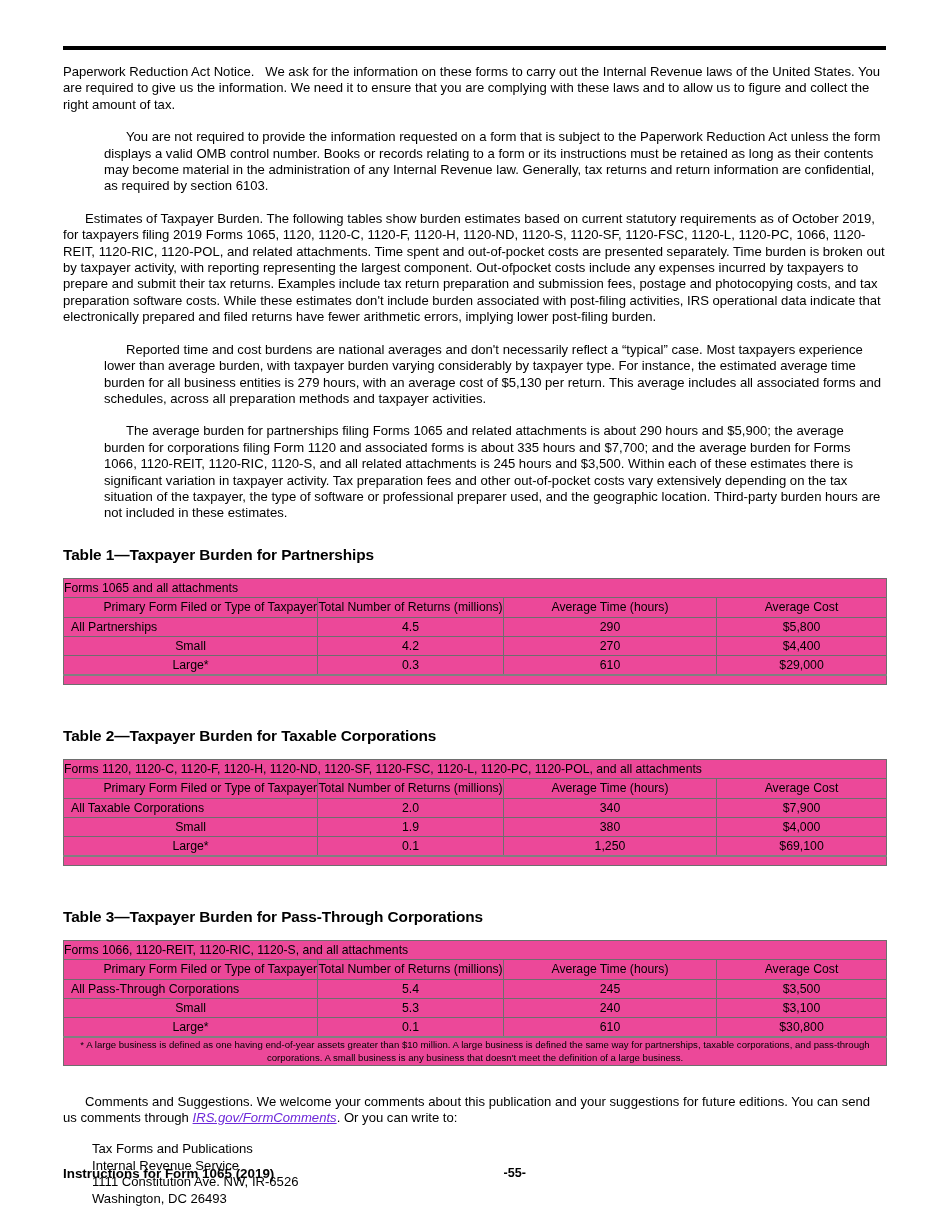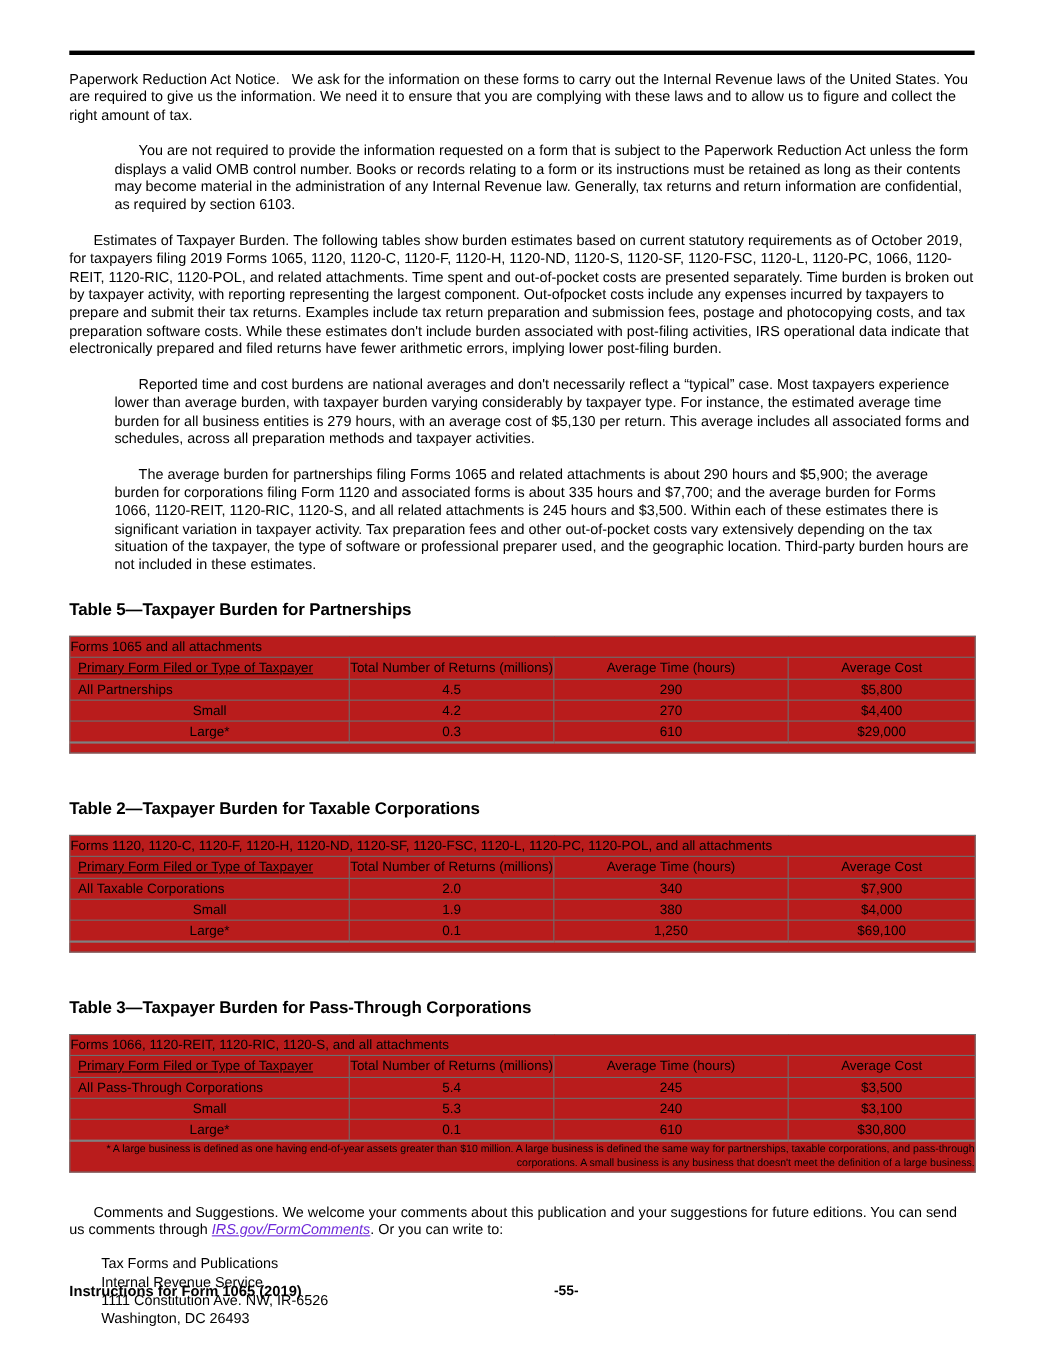--- a/index.html
+++ b/index.html
@@ -68,21 +68,21 @@
     margin: 0;
     padding: 0;
     letter-spacing: -0.1px;
   }
 
   
   table.burden {
     border-collapse: collapse;
     width: 823px;
     table-layout: fixed;
-    background: #b91c1c;
+    background: #ec4899;
   }
   table.burden td, table.burden th {
     border: 1px solid #6e6e6e;
     padding: 0;
     vertical-align: middle;
     font-weight: normal;
   }
   td.title-cell {
     font-size: 12.2px;
     font-weight: bold;
@@ -91,41 +91,40 @@
     border-bottom: 1px solid #9a9a9a;
   }
   td.hdr {
     font-size: 12.2px;
     font-weight: bold;
     height: 19px;
     text-align: center;
     border-bottom: 2px solid #808080;
   }
   td.hdr.left {
-    text-align: left;
+    text-align: right;
     padding-left: 7px;
-    text-decoration: underline;
   }
   td.cell {
     font-size: 12.3px;
     height: 18px;
     text-align: center;
   }
   td.cell.left {
     text-align: left;
     padding-left: 7px;
   }
   tr.row-last td {
     border-bottom: 2px solid #808080;
   }
   td.footnote {
     font-size: 9.6px;
     line-height: 13.4px;
     padding: 3px 8px 5px 7px;
-    text-align: right;
+    text-align: center;
     border-top: none;
     margin-left: 24px;
   }
   td.spacer {
     height: 8px;
     border-top: none;
     border-left: 1px solid #6e6e6e;
     border-right: 1px solid #6e6e6e;
     border-bottom: 1px solid #6e6e6e;
   }
@@ -192,21 +191,21 @@
     <div class="gap-md"></div>
 
     <p class="body indent">Reported time and cost burdens are national averages and don't necessarily reflect a “typical” case. Most taxpayers experience lower than average burden, with taxpayer burden varying considerably by taxpayer type. For instance, the estimated average time burden for all business entities is 279 hours, with an average cost of $5,130 per return. This average includes all associated forms and schedules, across all preparation methods and taxpayer activities.</p>
 
     <div class="gap-md"></div>
 
     <p class="body indent">The average burden for partnerships filing Forms 1065 and related attachments is about 290 hours and $5,900; the average burden for corporations filing Form 1120 and associated forms is about 335 hours and $7,700; and the average burden for Forms 1066, 1120-REIT, 1120-RIC, 1120-S, and all related attachments is 245 hours and $3,500. Within each of these estimates there is significant variation in taxpayer activity. Tax preparation fees and other out-of-pocket costs vary extensively depending on the tax situation of the taxpayer, the type of software or professional preparer used, and the geographic location. Third-party burden hours are not included in these estimates.</p>
 
     <div style="height:24px"></div>
 
-    <h2 class="tbl-heading">Table 5—Taxpayer Burden for Partnerships</h2>
+    <h2 class="tbl-heading">Table 1—Taxpayer Burden for Partnerships</h2>
     <div style="height:14px"></div>
     <table class="burden">
       <colgroup>
           <col class="c1">
           <col class="c2">
           <col class="c3">
           <col class="c4">
         </colgroup>
       <tbody>
         <tr>

